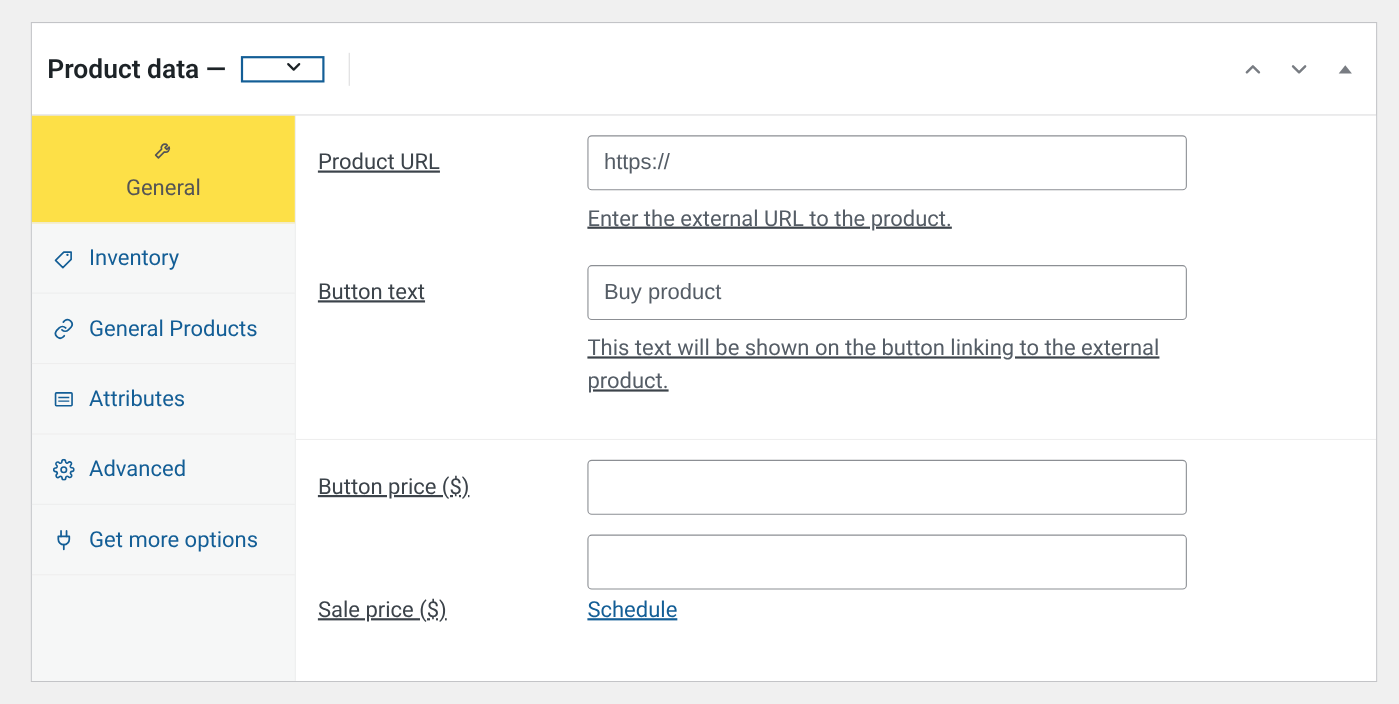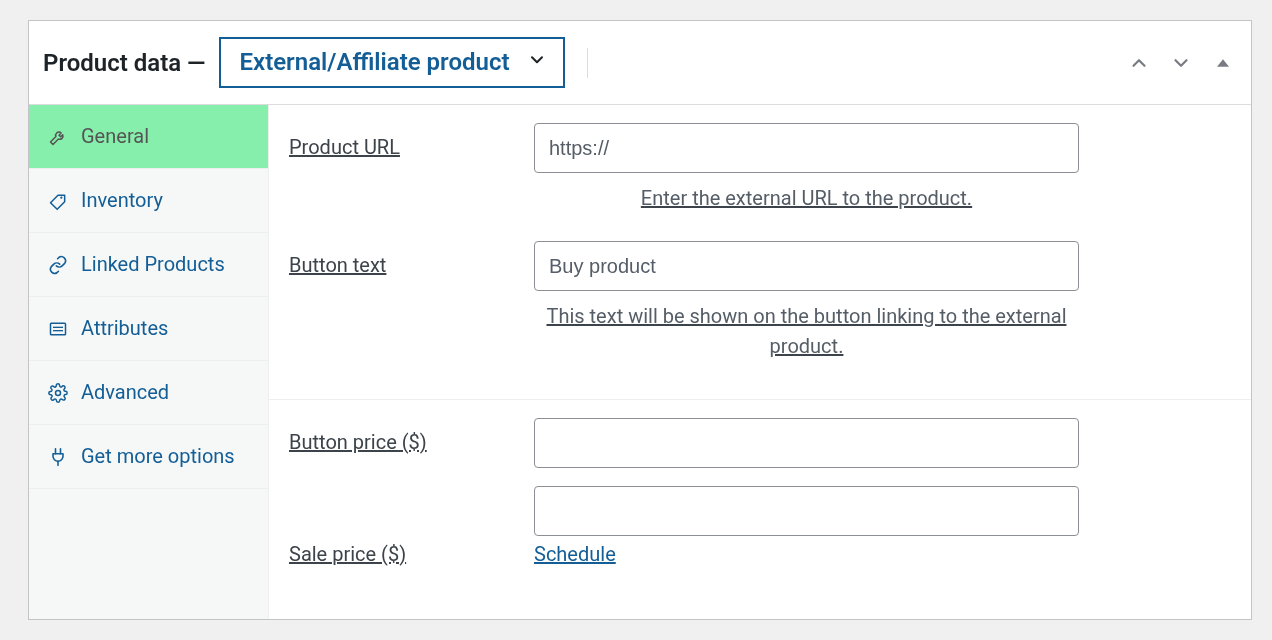--- a/index.html
+++ b/index.html
@@ -98,22 +98,23 @@
     align-items:center;
     gap:12px;
     padding:20px 18px;
     font-size:20px;
     color:#135e96;
     border-bottom:1px solid #eeeeee;
     cursor:pointer;
     line-height:1.15;
   }
   .side-item.active {
-    background:#86efac;
+    background:#fde047;
     color:#555;
+    flex-direction:column;
   }
   .side-item.active .side-label { color:#555; }
   .side-item .ico {
     width:22px;height:22px;
     flex:0 0 22px;
     display:flex;align-items:center;justify-content:center;
   }
   .side-item .side-label { flex:1; }
   .side-item.more { flex-wrap:wrap; gap:3px 12px;}
   
@@ -156,21 +157,20 @@
     outline:none;
     background:#fff;
   }
   .input::placeholder { color:#555d66; }
   .desc {
     font-size:20px;
     color:#555d66;
     margin:10px 0 20px 0;
     max-width:600px;
     line-height:1.5;
-    text-align:center;
   }
   .schedule-link {
     color:#135e96;
     text-decoration:underline;
     font-size:20px;
     cursor:pointer;
     display:inline-block;
     margin-top:6px;
   }
 </style>
@@ -178,21 +178,20 @@
 <body>
 
 <div class="stage">
   <div class="panel">
 
     <div class="panel-header">
       <span class="panel-title">
         <span>Product data</span><span class="dash"> — </span>
       </span>
       <div class="type-select">
-        <span>External/Affiliate product</span>
         <span class="chev">
           <svg width="20" height="20" viewBox="0 0 24 24" stroke="#1d2327" stroke-width="2.4" fill="none" stroke-linecap="round" stroke-linejoin="round">
               <polyline points="6 9 12 15 18 9"></polyline>
             </svg>
         </span>
       </div>
       <div class="sep-v"></div>
       <div class="panel-header-actions">
         <span class="hit">
           <svg width="22" height="22" viewBox="0 0 24 24" stroke-width="2.4" stroke-linecap="round" stroke-linejoin="round">
@@ -235,21 +234,21 @@
           <span class="side-label">Inventory</span>
         </div>
 
         <div class="side-item">
           <span class="ico">
             <svg width="20" height="20" viewBox="0 0 24 24" fill="none" stroke="#135e96" stroke-width="1.9" stroke-linecap="round" stroke-linejoin="round">
                 <path d="M10 13a5 5 0 0 0 7 0l3-3a5 5 0 0 0-7-7l-1.5 1.5"></path>
                 <path d="M14 11a5 5 0 0 0-7 0l-3 3a5 5 0 0 0 7 7l1.5-1.5"></path>
               </svg>
           </span>
-          <span class="side-label">Linked Products</span>
+          <span class="side-label">General Products</span>
         </div>
 
         <div class="side-item">
           <span class="ico">
             <svg width="20" height="20" viewBox="0 0 24 24" fill="#135e96">
                 <rect x="3" y="5" width="18" height="14" rx="1" fill="none" stroke="#135e96" stroke-width="1.8"></rect>
                 <line x1="6" y1="10" x2="18" y2="10" stroke="#135e96" stroke-width="1.6"></line>
                 <line x1="6" y1="14" x2="18" y2="14" stroke="#135e96" stroke-width="1.6"></line>
               </svg>
           </span>

